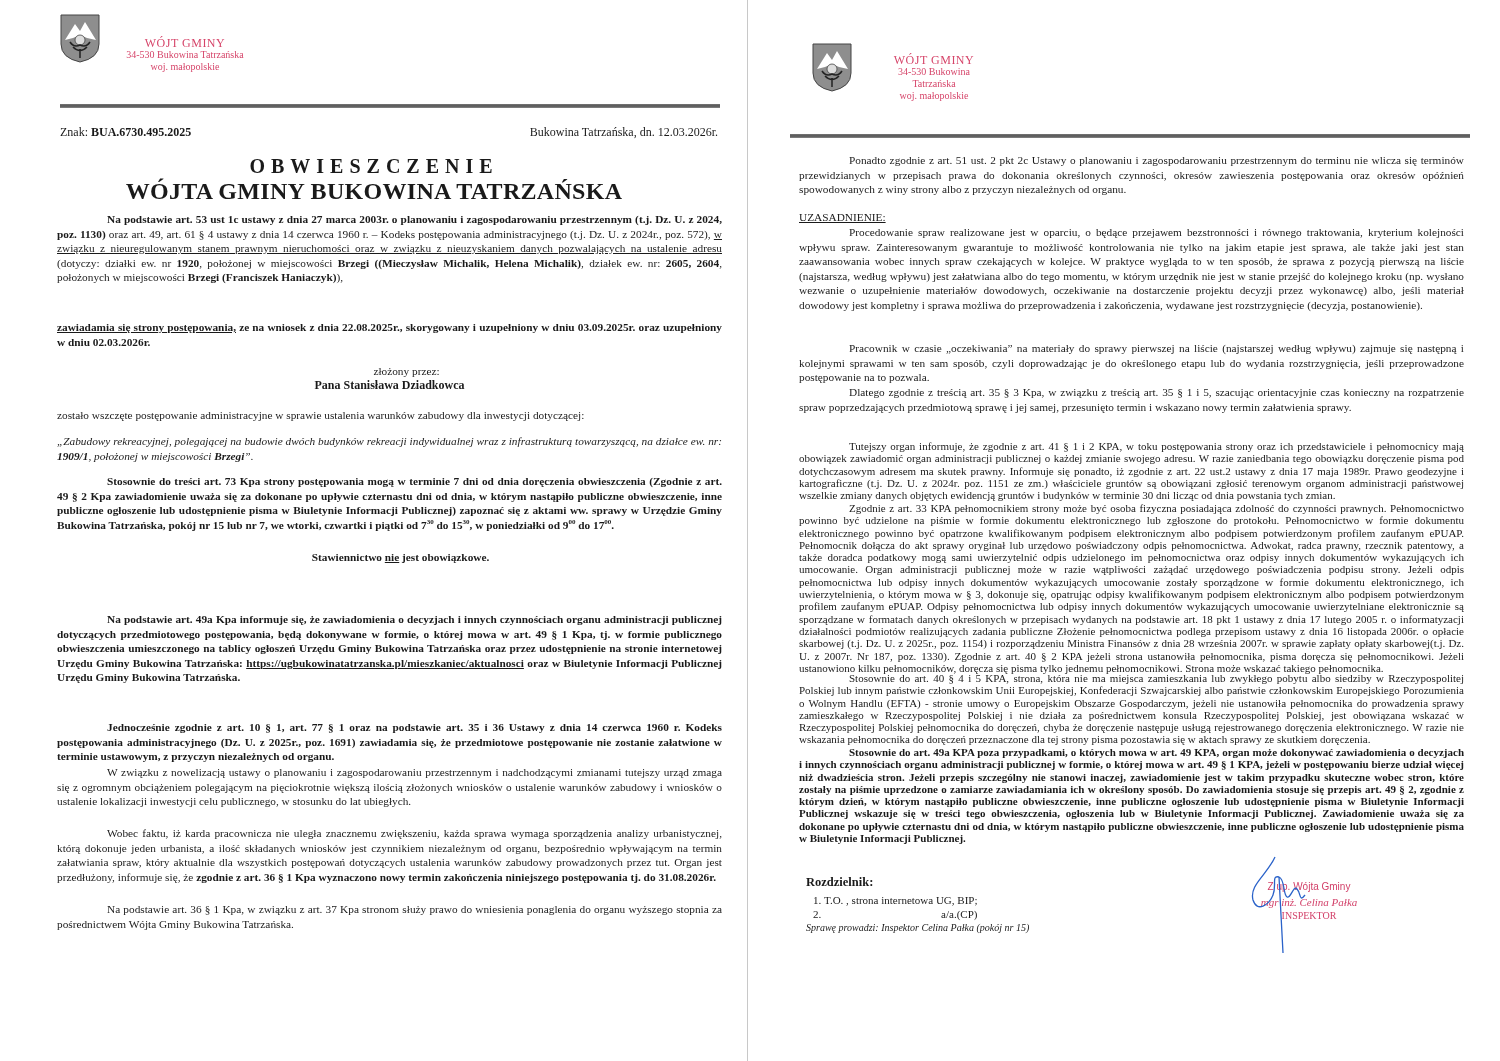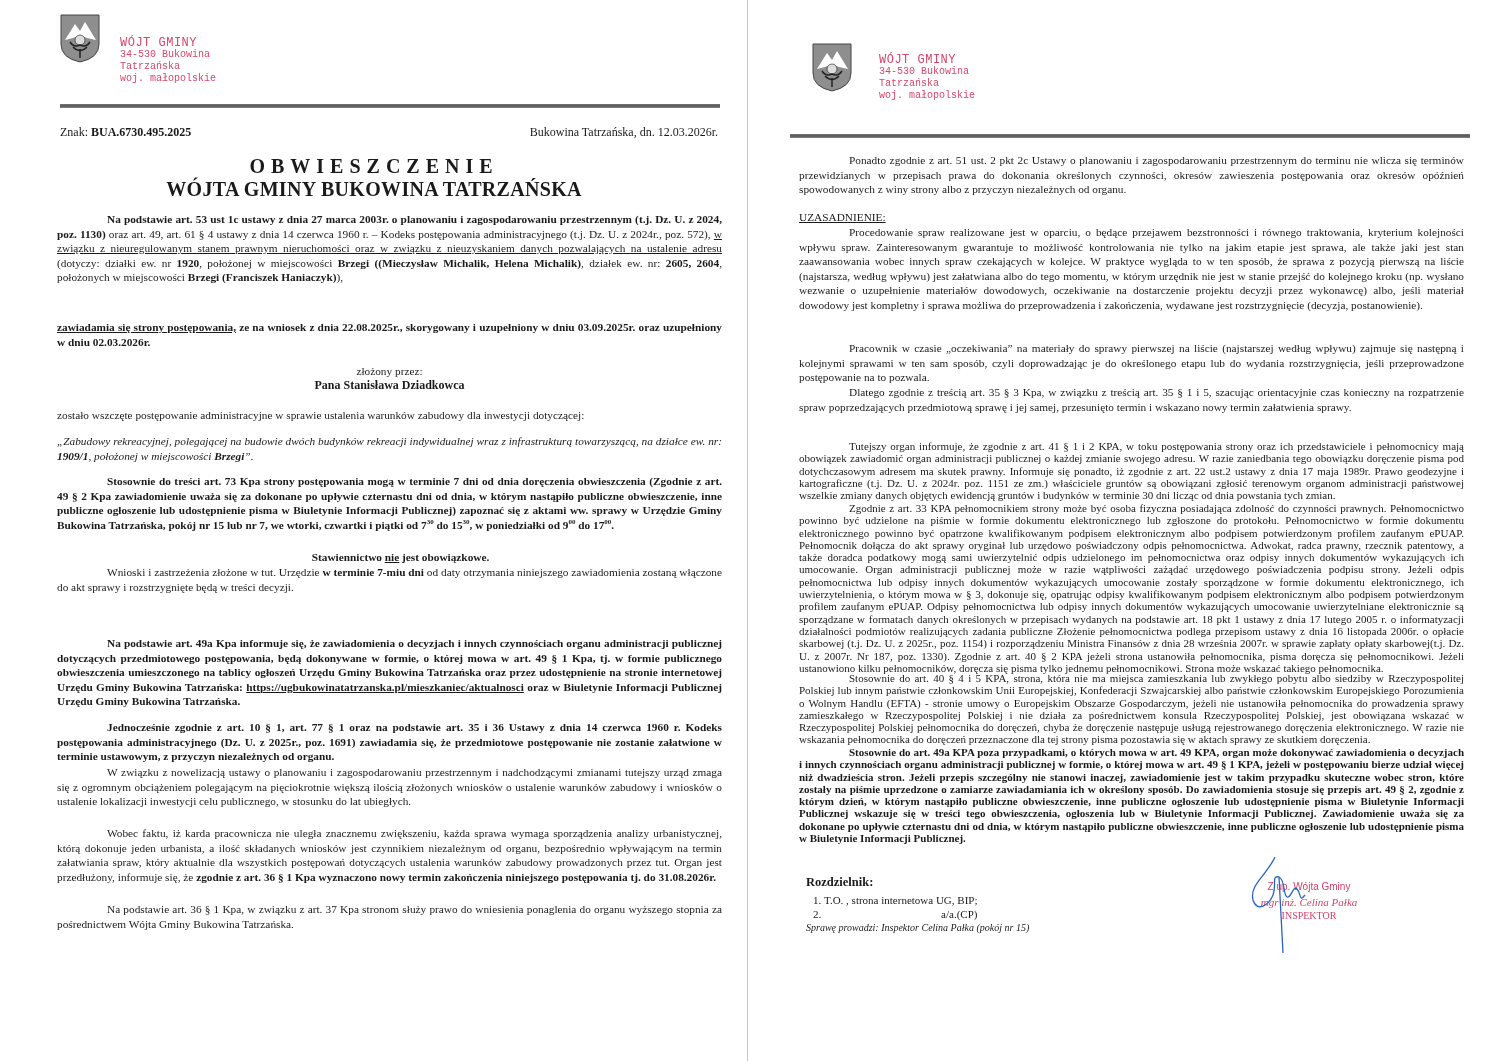--- a/index.html
+++ b/index.html
@@ -2,32 +2,32 @@
 <html><head>
 <meta charset="utf-8">
 <style>
   html,body{margin:0;padding:0;background:#fff;}
   body{width:1500px;height:1061px;position:relative;overflow:hidden;font-family:"Liberation Serif","DejaVu Serif",serif;color:#1a1a1a;}
   .page{position:absolute;top:0;height:1061px;background:#fff;}
   #page-left{left:0;width:748px;}
   #page-right{left:749px;width:751px;}
   .divider-v{position:absolute;left:747px;top:0;width:1px;height:1061px;background:#c8c8c8;}
   .crest{position:absolute;width:36px;height:46px;}
-  .stamp{position:absolute;color:#d6456a;line-height:12px;font-size:10px;font-family:Liberation Mono, monospace;}
+  .stamp{position:absolute;color:#d6456a;text-align:center;line-height:12px;font-size:10px;}
   .stamp .t1{font-size:12px;letter-spacing:.5px;}
   .hr{position:absolute;height:4px;background:linear-gradient(#777,#555 50%,#888);}
   .txt{position:absolute;font-size:11.3px;line-height:14.6px;text-align:justify;}
   .small{position:absolute;font-size:11px;line-height:12.3px;text-align:justify;}
   .ind{text-indent:50px;display:block;}
   b{font-weight:bold;}
   u{text-decoration:underline;}
   i{font-style:italic;}
   .center{text-align:center;}
   .title1{position:absolute;left:0;width:748px;top:155px;text-align:center;font-weight:bold;font-size:20px;letter-spacing:6px;}
-  .title2{position:absolute;left:0;width:748px;top:178px;text-align:center;font-weight:bold;font-size:20px;letter-spacing:.3px;}
+  .title2{position:absolute;left:0;width:748px;top:178px;text-align:center;font-weight:bold;font-size:24px;letter-spacing:.3px;}
   .sigstamp{position:absolute;font-family:"Liberation Sans",sans-serif;color:#d23f68;font-size:10px;line-height:13px;text-align:center;}
   sup{font-size:7px;line-height:0;}
 </style>
 </head>
 <body>
 
 <div class="page" id="page-left">
   <svg class="crest" style="left:60px;top:14px;width:40px;height:49px;" viewBox="0 0 40 49">
     <path d="M1 1 H39 V30 Q39 44 20 48 Q1 44 1 30 Z" fill="#8e8e8e" stroke="#444" stroke-width="1"></path>
     <path d="M5 26 L15 10 L20 17 L25 8 L36 26 L27 24 Q20 20 13 24 Z" fill="#fff"></path>
@@ -50,42 +50,39 @@
   <div class="title2">WÓJTA GMINY BUKOWINA TATRZAŃSKA</div>
 
   <div class="txt" style="left:57px;top:212px;width:665px;">
     <span class="ind"><b>Na podstawie art. 53 ust 1c ustawy z dnia 27 marca 2003r. o planowaniu i zagospodarowaniu przestrzennym (t.j. Dz. U. z 2024, poz. 1130)</b><span> oraz art. 49, art. 61 § 4 ustawy z dnia 14 czerwca 1960 r. – Kodeks postępowania administracyjnego (t.j. Dz. U. z 2024r., poz. 572), </span><u>w związku z nieuregulowanym stanem prawnym nieruchomości oraz w związku z nieuzyskaniem danych pozwalających na ustalenie adresu </u><span>(dotyczy: działki ew. nr </span><b>1920</b><span>, położonej w miejscowości </span><b>Brzegi ((Mieczysław Michalik, Helena Michalik)</b><span>, działek ew. nr: </span><b>2605, 2604</b><span>, położonych w miejscowości </span><b>Brzegi (Franciszek Haniaczyk)</b><span>),</span></span>
   </div>
 
   <div class="txt" style="left:57px;top:320px;width:665px;">
     <b><u>zawiadamia się strony postępowania,</u><span>  ze na wniosek z dnia 22.08.2025r., skorygowany i uzupełniony w dniu 03.09.2025r. oraz uzupełniony w dniu 02.03.2026r.</span></b>
   </div>
 
-  <div class="txt center" style="left:57px;top:364px;width:665px;font-family:Liberation Serif, serif;">złożony przez:</div>
+  <div class="txt center" style="left:74px;top:364px;width:665px;font-family:Liberation Serif, serif;">złożony przez:</div>
   <div class="txt" style="left:57px;top:408px;width:665px;">zostało wszczęte postępowanie administracyjne w sprawie ustalenia warunków zabudowy dla inwestycji dotyczącej:</div>
 
   <div class="txt center" style="left:57px;top:378px;width:665px;font-weight:bold;font-size:12px;">Pana Stanisława Dziadkowca</div>
 
   <div class="txt" style="left:57px;top:434px;width:665px;">
     <i>„Zabudowy rekreacyjnej, polegającej na budowie dwóch budynków rekreacji indywidualnej wraz z infrastrukturą towarzyszącą, na działce ew. nr: </i><b><i>1909/1</i></b><i>, położonej w miejscowości </i><b><i>Brzegi</i></b><i>”.</i>
   </div>
 
   <div class="txt" style="left:57px;top:474px;width:665px;">
     <b class="ind"><span>Stosownie do treści art. 73 Kpa strony postępowania mogą w terminie 7 dni od dnia doręczenia obwieszczenia (Zgodnie z art. 49 § 2 Kpa zawiadomienie uważa się za dokonane po upływie czternastu dni od dnia, w którym nastąpiło publiczne obwieszczenie, inne publiczne ogłoszenie lub udostępnienie pisma w Biuletynie Informacji Publicznej) zapoznać się z aktami ww. sprawy w Urzędzie Gminy Bukowina Tatrzańska, pokój nr 15 lub nr 7, we wtorki, czwartki i piątki od </span><span>7</span><sup>30</sup><span> do </span><span>15</span><sup>30</sup><span>, w poniedziałki od </span><span>9</span><sup>00</sup><span> do </span><span>17</span><sup>00</sup>.</b>
   </div>
 
   <div class="txt center" style="left:68px;top:550px;width:665px;font-weight:bold;">
     <span>Stawiennictwo </span><u>nie</u><span> jest obowiązkowe.</span>
   </div>
 
-  <div class="txt" style="left:57px;top:565px;width:665px;">
-    <span class="ind"><span>Wnioski i zastrzeżenia złożone w tut. Urzędzie </span><b>w terminie 7-miu dni</b><span> od daty otrzymania niniejszego zawiadomienia zostaną włączone do akt sprawy i rozstrzygnięte będą w treści decyzji.</span></span>
-  </div>
 
-  <div class="txt" style="left:57px;top:612px;width:665px;margin-top:24px;">
+  <div class="txt" style="left:57px;top:612px;width:665px;">
     <b class="ind"><span>Na podstawie art. 49a Kpa informuje się, że zawiadomienia o decyzjach i innych czynnościach organu administracji publicznej dotyczących przedmiotowego postępowania, będą dokonywane w formie, o której mowa w art. 49 § 1 Kpa, tj. w formie publicznego obwieszczenia umieszczonego na tablicy ogłoszeń Urzędu Gminy Bukowina Tatrzańska oraz przez udostępnienie na stronie internetowej Urzędu Gminy Bukowina Tatrzańska: </span><u style="cursor:pointer;">https://ugbukowinatatrzanska.pl/mieszkaniec/aktualnosci</u><span> oraz w Biuletynie Informacji Publicznej Urzędu Gminy Bukowina Tatrzańska.</span></b>
   </div>
 
   <div class="txt" style="left:57px;top:720px;width:665px;">
     <b class="ind">Jednocześnie zgodnie z art. 10 § 1, art. 77 § 1 oraz na podstawie art. 35 i 36 Ustawy z dnia 14 czerwca 1960 r. Kodeks postępowania administracyjnego (Dz. U. z 2025r., poz. 1691) zawiadamia się, że przedmiotowe postępowanie nie zostanie załatwione w terminie ustawowym, z przyczyn niezależnych od organu.</b>
   </div>
 
   <div class="txt" style="left:57px;top:765px;width:665px;">
     <span class="ind">W związku z nowelizacją ustawy o planowaniu i zagospodarowaniu przestrzennym i nadchodzącymi zmianami tutejszy urząd zmaga się z ogromnym obciążeniem polegającym na pięciokrotnie większą ilością złożonych wniosków o ustalenie warunków zabudowy i wniosków o ustalenie lokalizacji inwestycji celu publicznego, w stosunku do lat ubiegłych.</span>
   </div>

